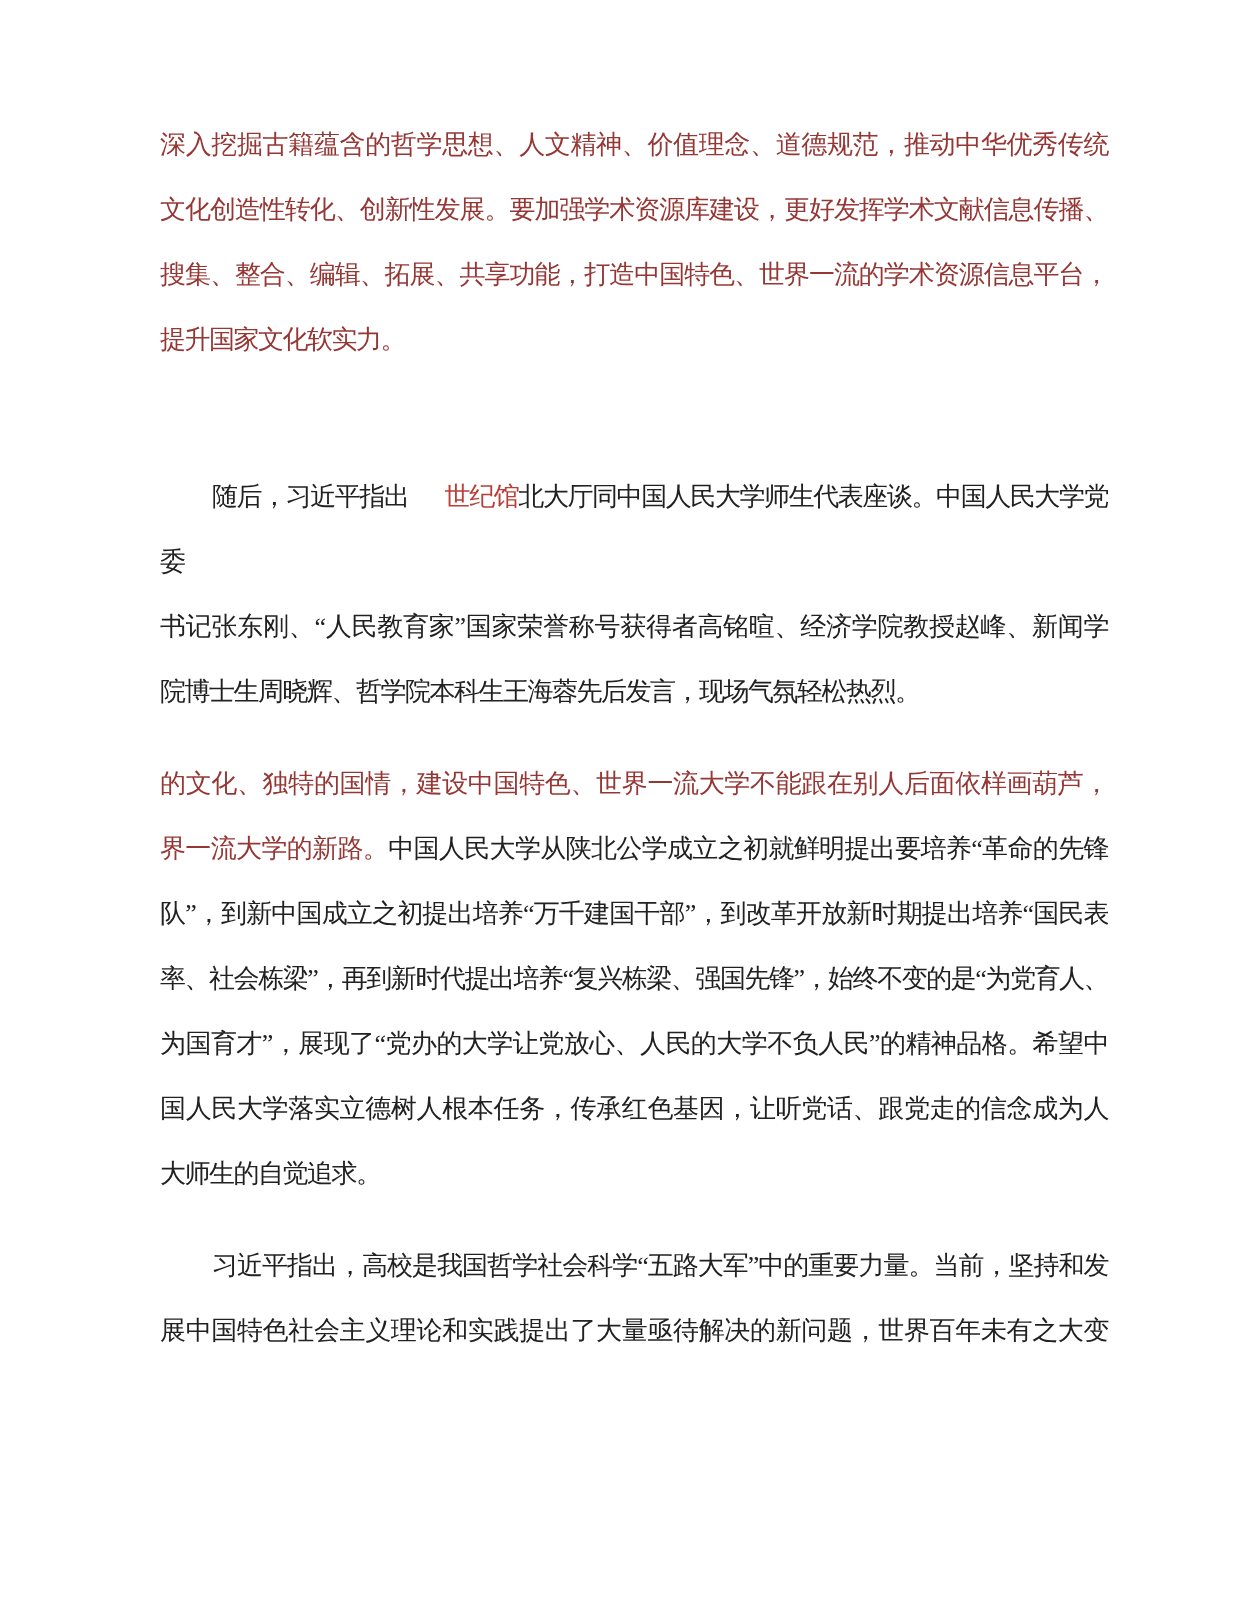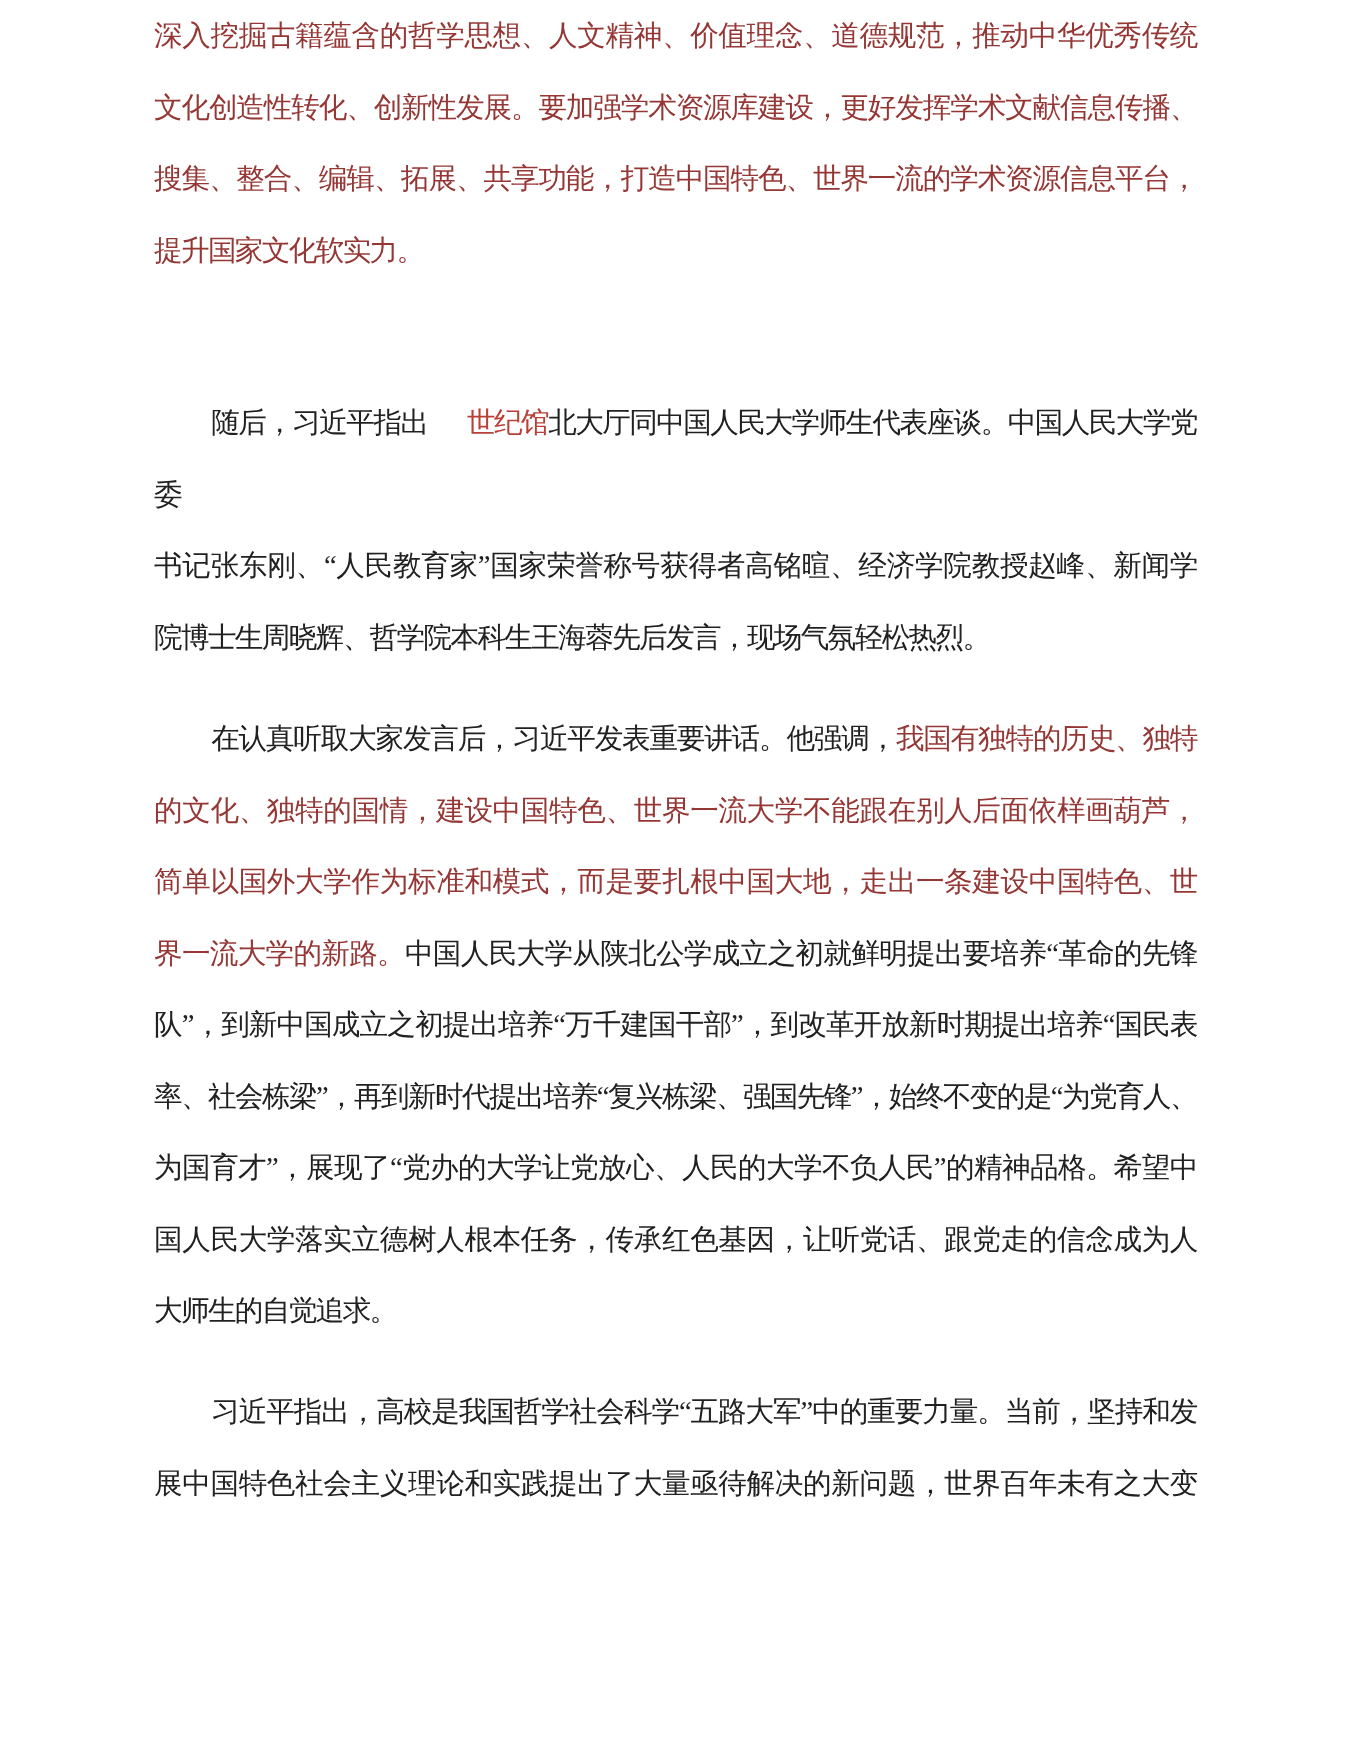--- a/index.html
+++ b/index.html
@@ -10,23 +10,24 @@
   .page {
     position: relative;
     width: 1236px;
     height: 1600px;
     background: var(--page-bg, #ffffff);
     overflow: hidden;
     font-family: "Liberation Serif", "DejaVu Serif", serif;
   }
   .content {
     position: absolute;
-    left: 140px;
+    left: 160px;
     top: 0;
     width: 948px;
+    padding-top: 112px;
   }
   .para {
     margin: 0 0 27px 0;
   }
   .spacer {
     height: 65px;
   }
   .line {
     font-size: 26px;
     letter-spacing: -1.5px;
@@ -58,23 +59,21 @@
         <div class="line"><span class="run c-dark_red">搜集、整合、编辑、拓展、共享功能，打造中国特色、世界一流的学术资源信息平台，</span></div>
         <div class="line last"><span class="run c-dark_red">提升国家文化软实力。</span></div>
       </div>
       <div class="spacer"></div>
       <div class="para">
         <div class="line indent"><span class="run c-black">随后，习近平指出</span><span class="run c-red">世纪馆</span><span class="run c-black">北大厅同中国人民大学师生代表座谈。中国人民大学党委</span></div>
         <div class="line"><span class="run c-black">书记张东刚、“人民教育家”国家荣誉称号获得者高铭暄、经济学院教授赵峰、新闻学</span></div>
         <div class="line last"><span class="run c-black">院博士生周晓辉、哲学院本科生王海蓉先后发言，现场气氛轻松热烈。</span></div>
       </div>
       <div class="para">
-        <div class="line indent"><span class="run c-black">在认真听取大家发言后，习近平发表重要讲话。他强调，</span><span class="run c-dark_red">我国有独特的历史、独特</span></div>
         <div class="line"><span class="run c-dark_red">的文化、独特的国情，建设中国特色、世界一流大学不能跟在别人后面依样画葫芦，</span></div>
-        <div class="line"><span class="run c-dark_red">简单以国外大学作为标准和模式，而是要扎根中国大地，走出一条建设中国特色、世</span></div>
         <div class="line"><span class="run c-dark_red">界一流大学的新路。</span><span class="run c-black">中国人民大学从陕北公学成立之初就鲜明提出要培养“革命的先锋</span></div>
         <div class="line"><span class="run c-black">队”，到新中国成立之初提出培养“万千建国干部”，到改革开放新时期提出培养“国民表</span></div>
         <div class="line"><span class="run c-black">率、社会栋梁”，再到新时代提出培养“复兴栋梁、强国先锋”，始终不变的是“为党育人、</span></div>
         <div class="line"><span class="run c-black">为国育才”，展现了“党办的大学让党放心、人民的大学不负人民”的精神品格。希望中</span></div>
         <div class="line"><span class="run c-black">国人民大学落实立德树人根本任务，传承红色基因，让听党话、跟党走的信念成为人</span></div>
         <div class="line last"><span class="run c-black">大师生的自觉追求。</span></div>
       </div>
       <div class="para">
         <div class="line indent"><span class="run c-black">习近平指出，高校是我国哲学社会科学“五路大军”中的重要力量。当前，坚持和发</span></div>
         <div class="line"><span class="run c-black">展中国特色社会主义理论和实践提出了大量亟待解决的新问题，世界百年未有之大变</span></div>

